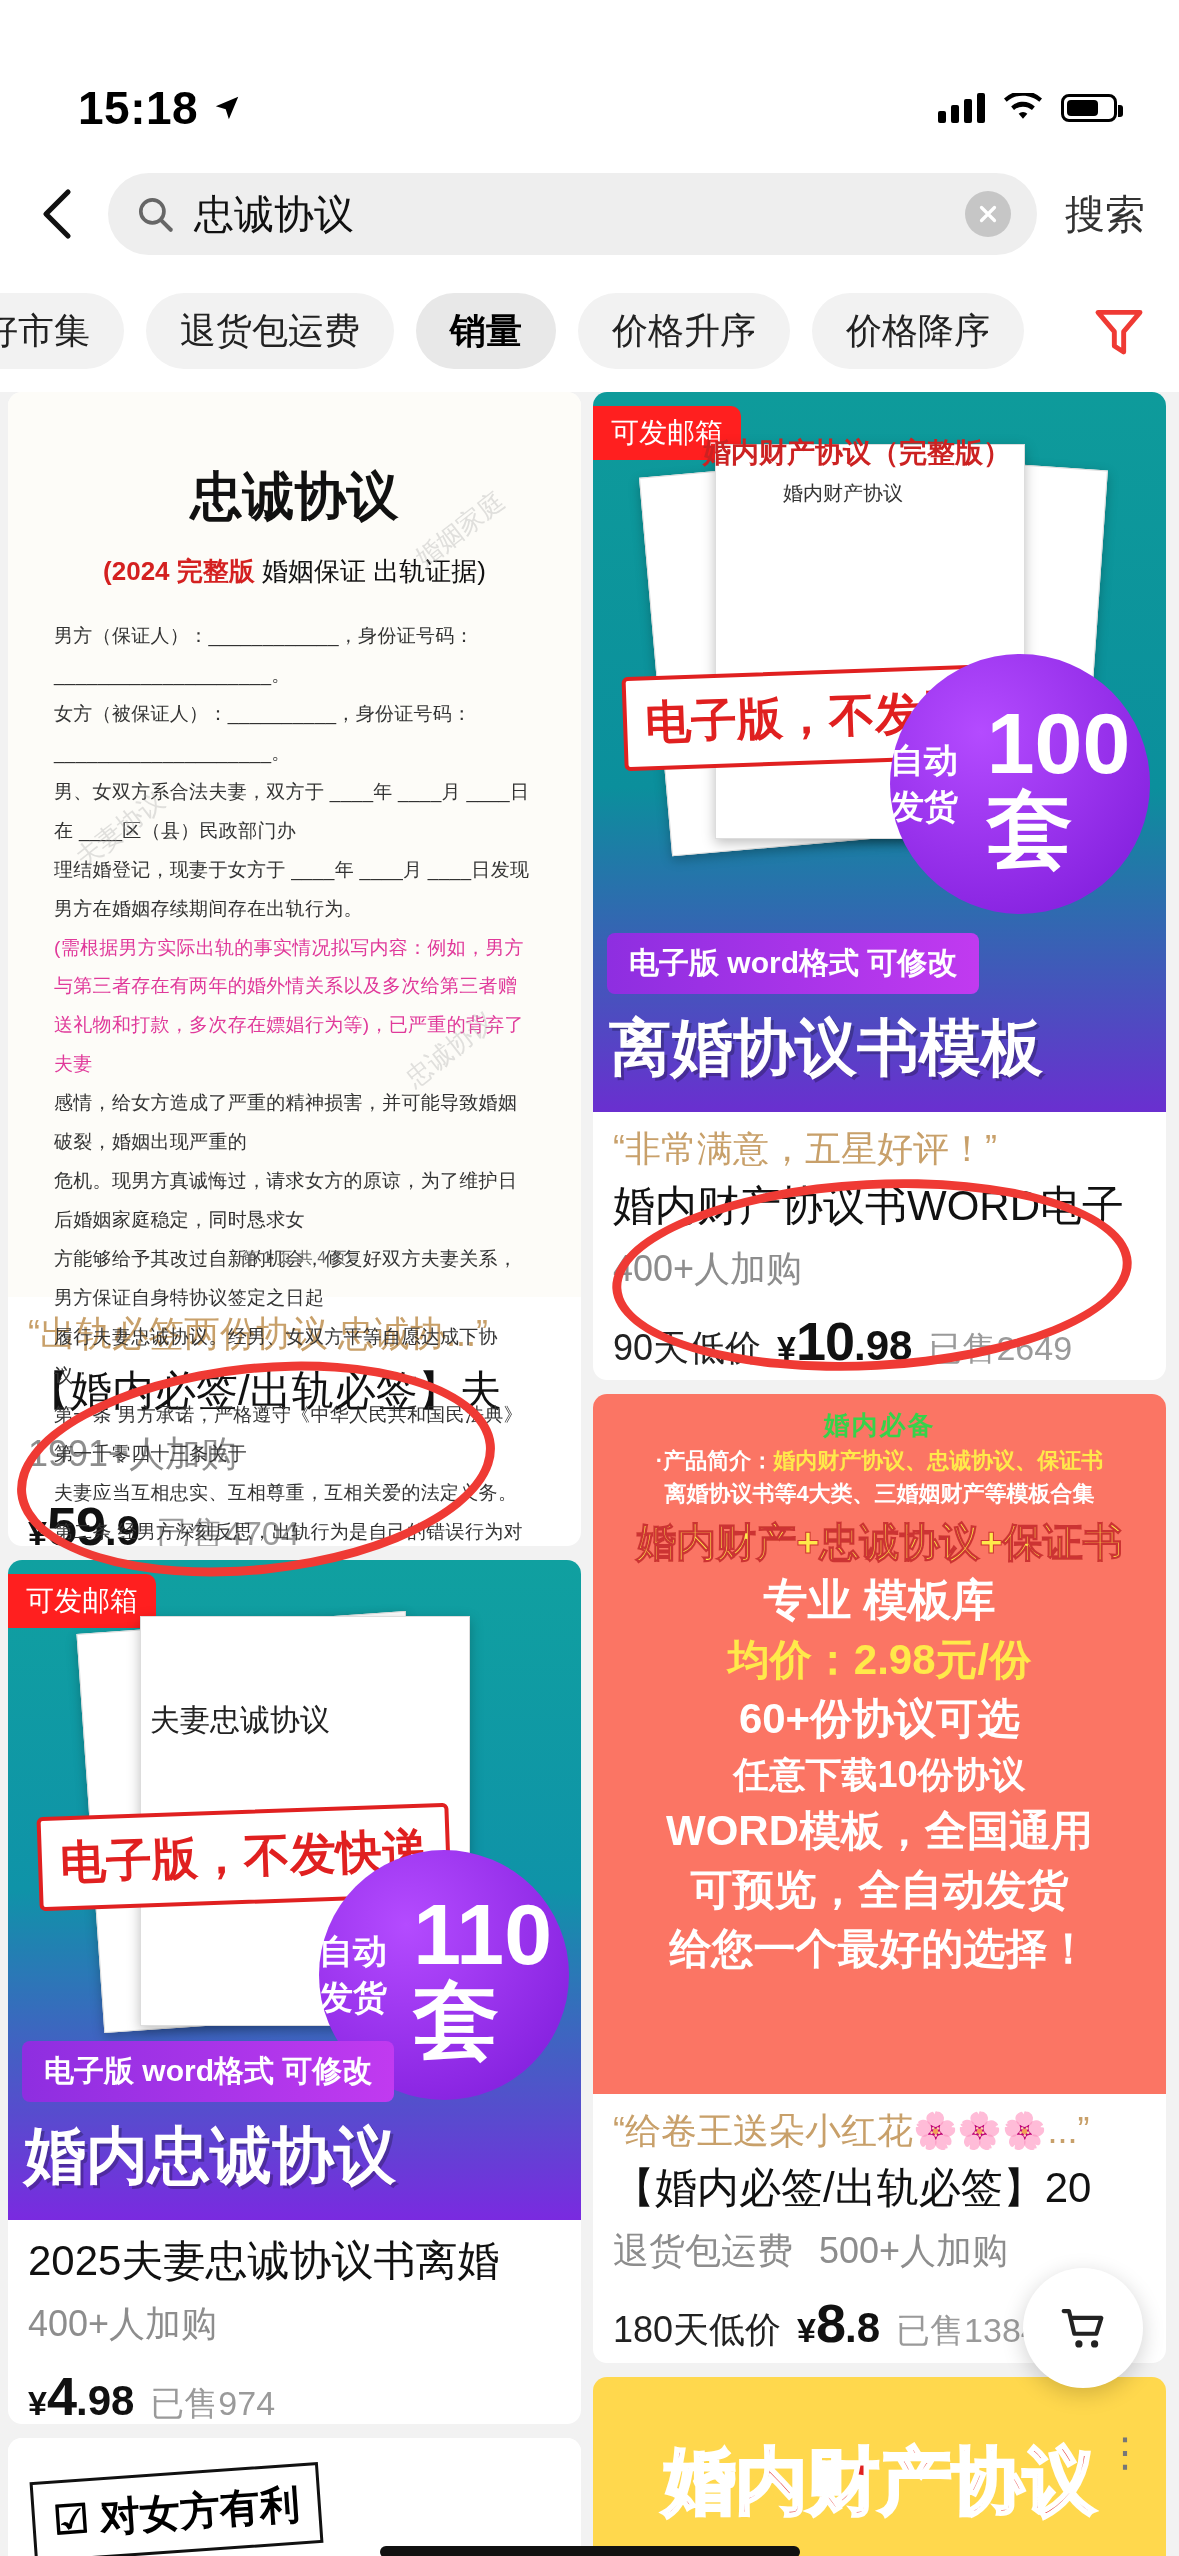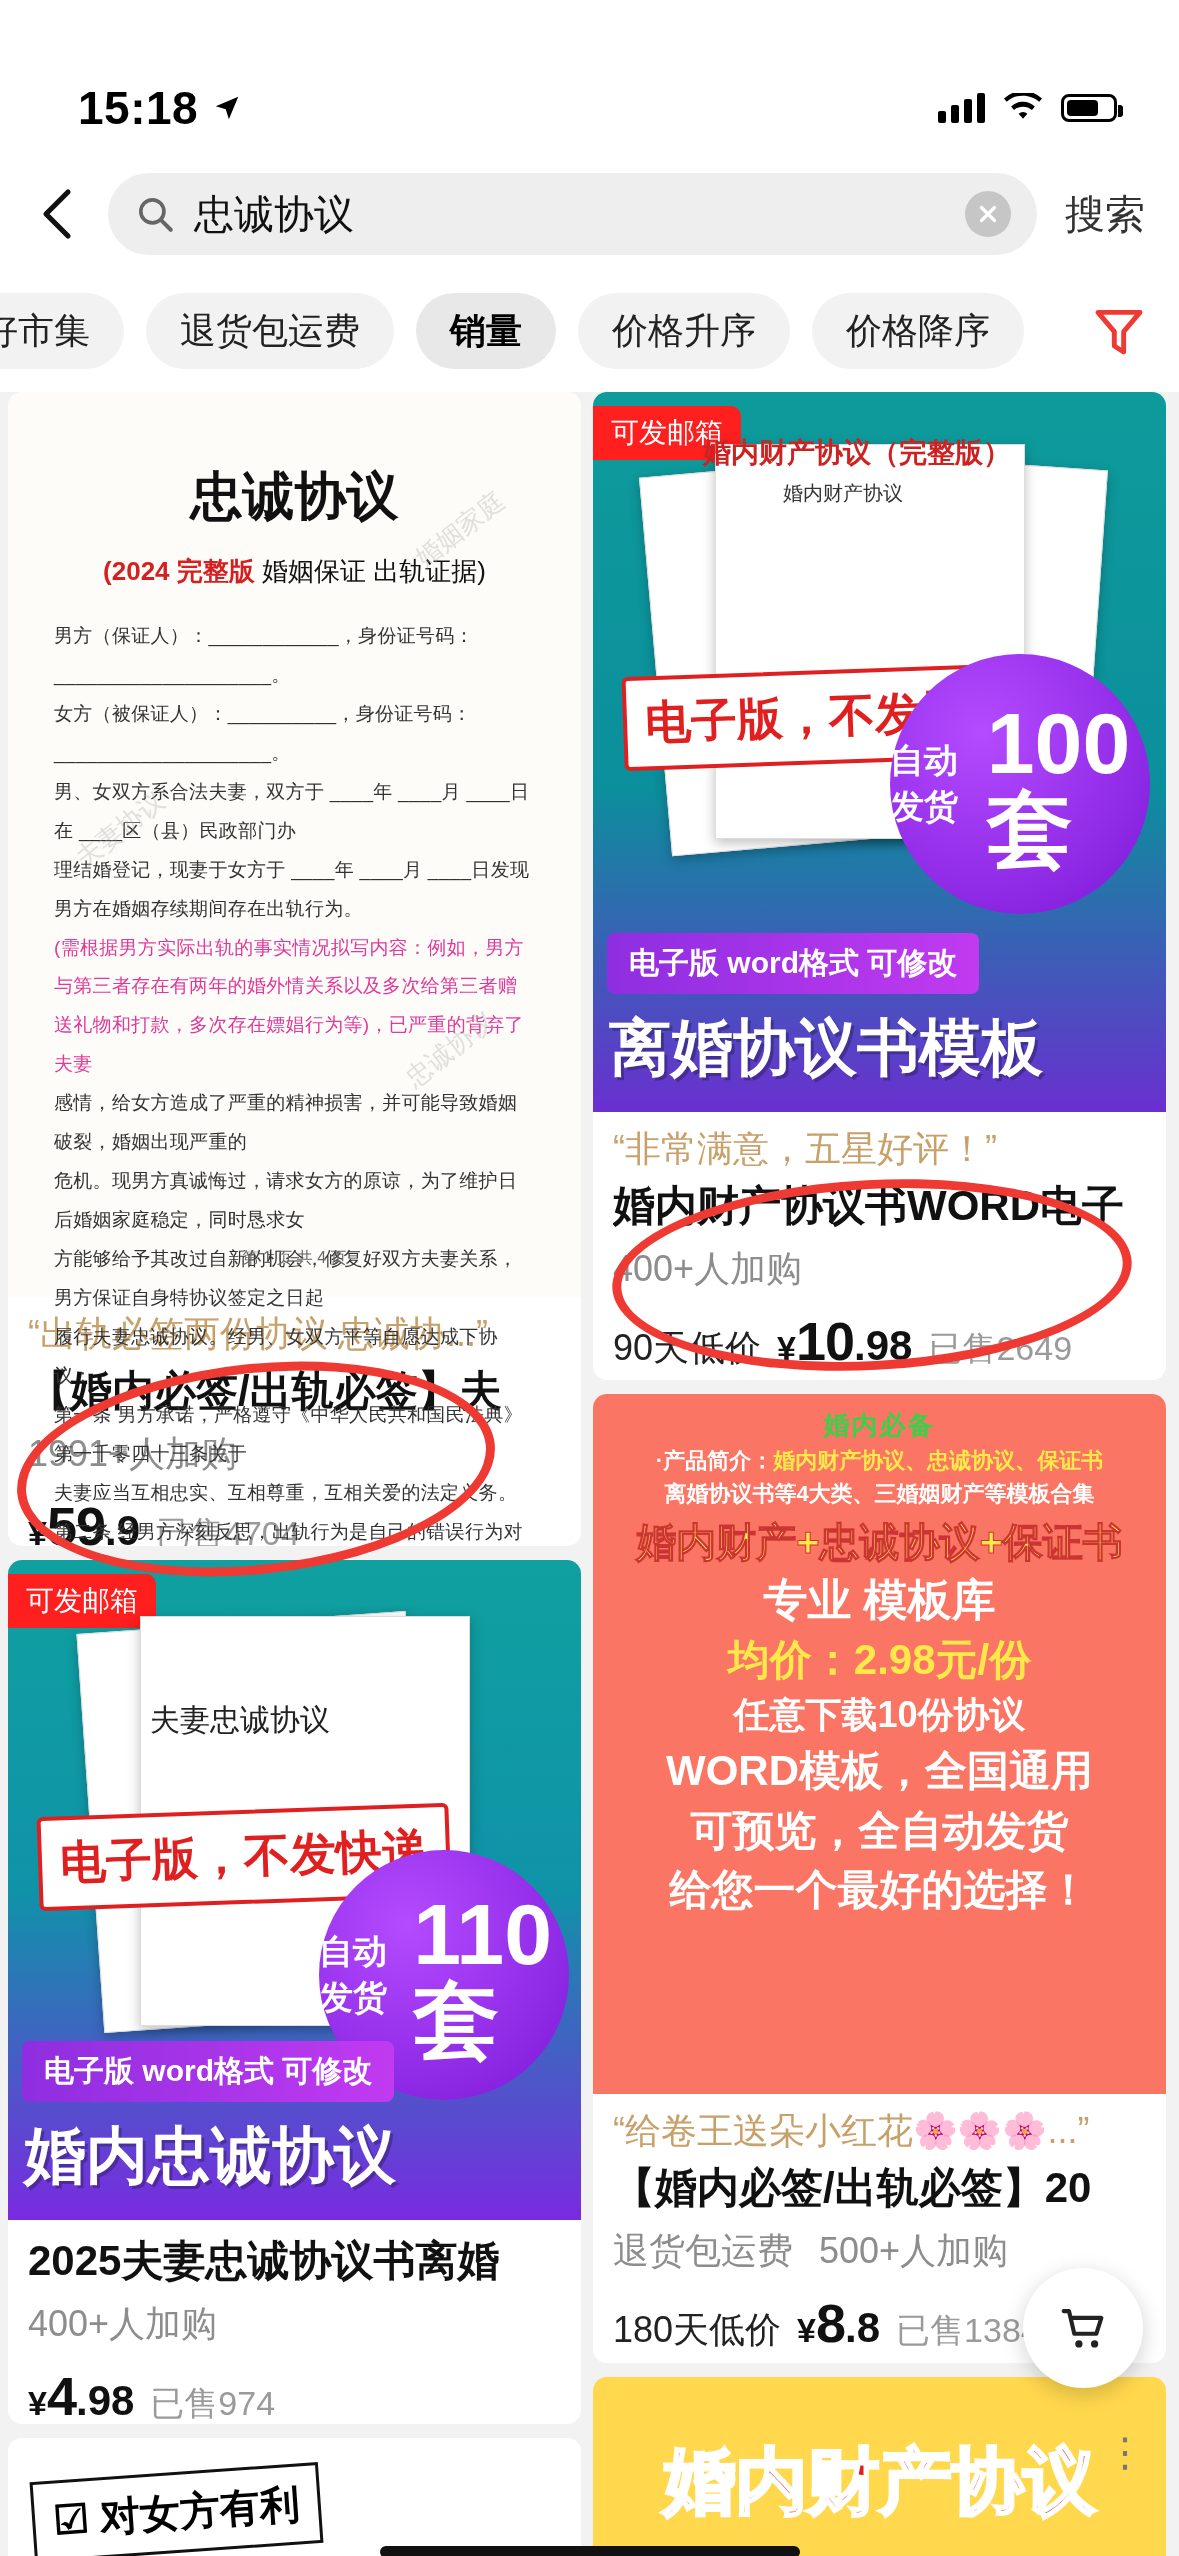--- a/index.html
+++ b/index.html
@@ -79,21 +79,21 @@
     overflow: hidden;
   }
   .col { width: 573px; display: flex; flex-direction: column; gap: 14px; }
   .card { background: #fff; border-radius: 14px; overflow: hidden; position: relative; }
   .card-info { padding: 14px 20px 22px 20px; }
   .promo {
     font-size: 36px; color: #c8a06a; margin-bottom: 8px; line-height: 1.25;
     white-space: nowrap; overflow: hidden;
   }
   .title {
-    font-size: 42px; color: #111; line-height: 1.28; font-weight: 700;
+    font-size: 42px; color: #111; line-height: 1.28; font-weight: 400;
     white-space: nowrap; overflow: hidden;
   }
   .subline { font-size: 36px; color: #8d8d8d; margin-top: 12px; }
   .subline .tag { color: #8d8d8d; margin-right: 26px; }
   .priceline { margin-top: 16px; display: flex; align-items: baseline; gap: 16px; }
   .lowprice { font-size: 36px; color: #222; }
   .cur { font-size: 34px; color: #111; font-weight: 700; }
   .amt { font-size: 54px; color: #111; font-weight: 700; letter-spacing: -1px; }
   .dec { font-size: 42px; color: #111; font-weight: 700; }
   .sold { font-size: 34px; color: #9a9a9a; }
@@ -370,20 +370,21 @@
         <div class="img-wrap">
           <div class="poster3">
             <div class="p3 p3-head">婚内必备</div>
             <div class="p3 p3-desc">
               <span>·产品简介：</span><b>婚内财产协议、忠诚协议、保证书</b>
             </div>
             <div class="p3 p3-desc">离婚协议书等4大类、三婚姻财产等模板合集</div>
             <div class="p3 p3-l1">婚内财产+忠诚协议+保证书</div>
             <div class="p3 p3-l2">专业 模板库</div>
             <div class="p3 p3-l3">均价：2.98元/份</div>
+            <div class="p3 p3-l4">60+份协议可选</div>
             <div class="p3 p3-l5">任意下载10份协议</div>
             <div class="p3 p3-l6">WORD模板，全国通用</div>
             <div class="p3 p3-l7">可预览，全自动发货</div>
             <div class="p3 p3-l8">给您一个最好的选择！</div>
           </div>
         </div>
         <div class="card-info">
           <div class="promo">“给卷王送朵小红花🌸🌸🌸...”</div>
           <div class="title">【婚内必签/出轨必签】20</div>
           <div class="subline">

